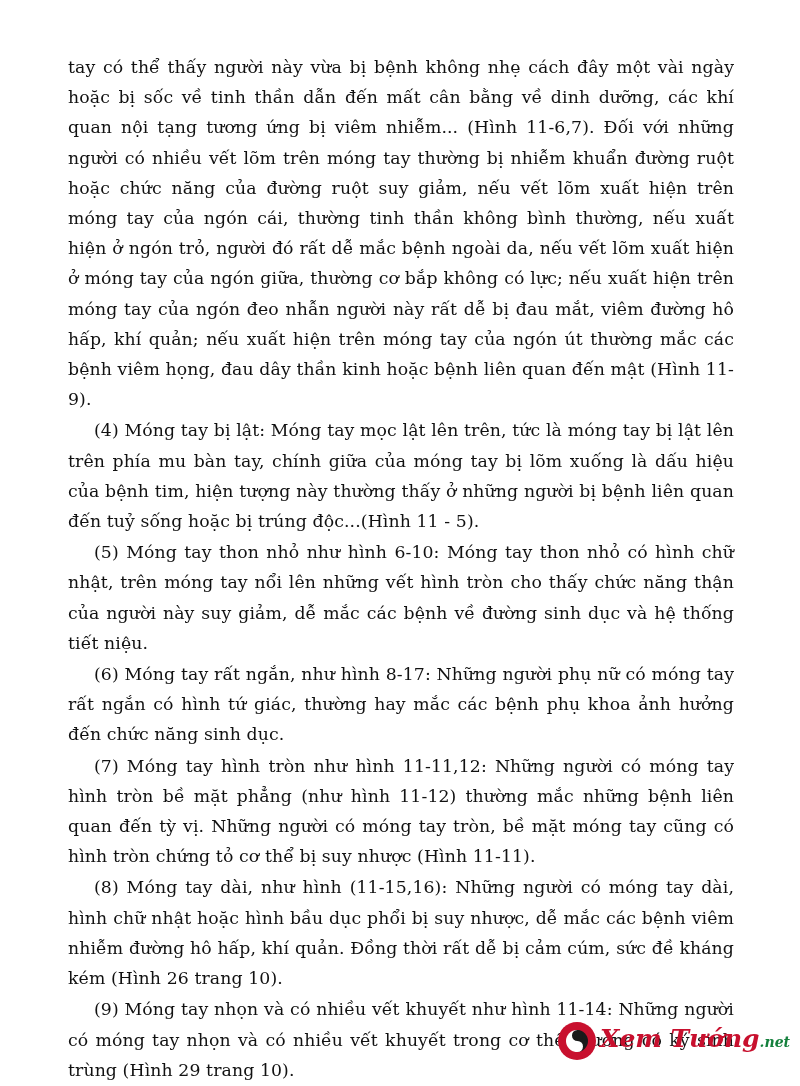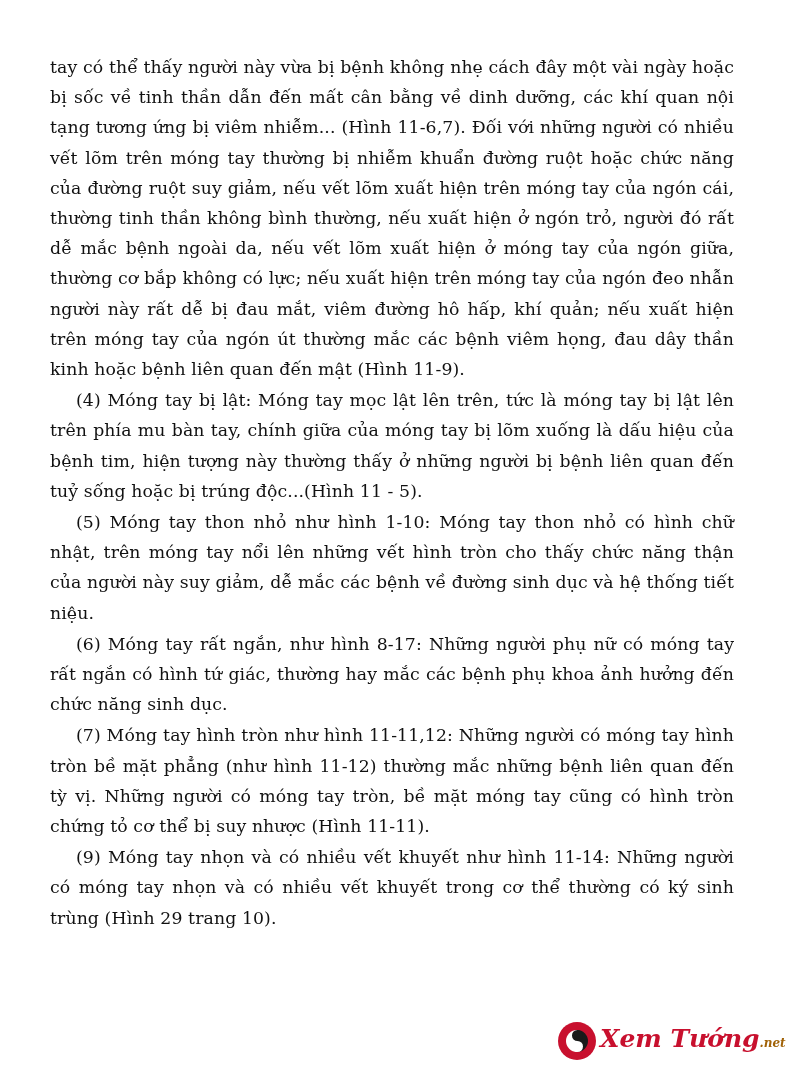--- a/index.html
+++ b/index.html
@@ -15,21 +15,21 @@
     overflow: hidden;
     position: relative;
   }
   .page {
     position: absolute;
     top: 0;
     left: 0;
     width: 800px;
     height: 1086px;
     box-sizing: border-box;
-    padding: 52px 66px 0 50px;
+    padding: 52px 66px 0 68px;
   }
   .body-text {
     font-size: 17.3px;
     line-height: 30.2px;
     text-align: justify;
     text-justify: inter-word;
     letter-spacing: 0.1px;
   }
   .para {
     margin: 0 0 1px 0;
@@ -89,36 +89,37 @@
     top: 6px;
     font-family: "DejaVu Serif", serif;
     font-style: italic;
     font-weight: bold;
     font-size: 25px;
     color: #c8102e;
     letter-spacing: 0px;
     white-space: nowrap;
   }
   .logo-text .suffix {
-    font-size: 12px;
+    font-size: 14px;
     font-style: italic;
     font-weight: bold;
-    color: #a16207;
+    color: #15803d;
   }
 </style>
 </head>
 <body>
 
 <div class="page">
   <div class="body-text">
     <p class="para first">tay có thể thấy người này vừa bị bệnh không nhẹ cách đây một vài ngày hoặc bị sốc về tinh thần dẫn đến mất cân bằng về dinh dưỡng, các khí quan nội tạng tương ứng bị viêm nhiễm... (Hình 11-6,7). Đối với những người có nhiều vết lõm trên móng tay thường bị nhiễm khuẩn đường ruột hoặc chức năng của đường ruột suy giảm, nếu vết lõm xuất hiện trên móng tay của ngón cái, thường tinh thần không bình thường, nếu xuất hiện ở ngón trỏ, người đó rất dễ mắc bệnh ngoài da, nếu vết lõm xuất hiện ở móng tay của ngón giữa, thường cơ bắp không có lực; nếu xuất hiện trên móng tay của ngón đeo nhẫn người này rất dễ bị đau mắt, viêm đường hô hấp, khí quản; nếu xuất hiện trên móng tay của ngón út thường mắc các bệnh viêm họng, đau dây thần kinh hoặc bệnh liên quan đến mật (Hình 11-9).</p>
     <p class="para gap">(4) Móng tay bị lật: Móng tay mọc lật lên trên, tức là móng tay bị lật lên trên phía mu bàn tay, chính giữa của móng tay bị lõm xuống là dấu hiệu của bệnh tim, hiện tượng này thường thấy ở những người bị bệnh liên quan đến tuỷ sống hoặc bị trúng độc...(Hình 11 - 5).</p>
-    <p class="para gap">(5) Móng tay thon nhỏ như hình 1-10: Móng tay thon nhỏ có hình chữ nhật, trên móng tay nổi lên những vết hình tròn cho thấy chức năng thận của người này suy giảm, dễ mắc các bệnh về đường sinh dục và hệ thống tiết niệu.</p>
+    <p class="para gap">(5) Móng tay thon nhỏ như hình 6-10: Móng tay thon nhỏ có hình chữ nhật, trên móng tay nổi lên những vết hình tròn cho thấy chức năng thận của người này suy giảm, dễ mắc các bệnh về đường sinh dục và hệ thống tiết niệu.</p>
     <p class="para gap">(6) Móng tay rất ngắn, như hình 8-17: Những người phụ nữ có móng tay rất ngắn có hình tứ giác, thường hay mắc các bệnh phụ khoa ảnh hưởng đến chức năng sinh dục.</p>
     <p class="para gap">(7) Móng tay hình tròn như hình 11-11,12: Những người có móng tay hình tròn bề mặt phẳng (như hình 11-12) thường mắc những bệnh liên quan đến tỳ vị. Những người có móng tay tròn, bề mặt móng tay cũng có hình tròn chứng tỏ cơ thể bị suy nhược (Hình 11-11).</p>
+    <p class="para gap">(8) Móng tay dài, như hình (11-15,16): Những người có móng tay dài, hình chữ nhật hoặc hình bầu dục phổi bị suy nhược, dễ mắc các bệnh viêm nhiễm đường hô hấp, khí quản. Đồng thời rất dễ bị cảm cúm, sức đề kháng kém (Hình 26 trang 10).</p>
     <p class="para gap">(9) Móng tay nhọn và có nhiều vết khuyết như hình 11-14: Những người có móng tay nhọn và có nhiều vết khuyết trong cơ thể thường có ký sinh trùng (Hình 29 trang 10).</p>
   </div>
 
   <div class="logo">
     <div class="logo-mark">
       <div class="yin"></div>
     </div>
     <div class="logo-text">
       <span>Xem Tướng</span><span class="suffix">.net</span>
     </div>

